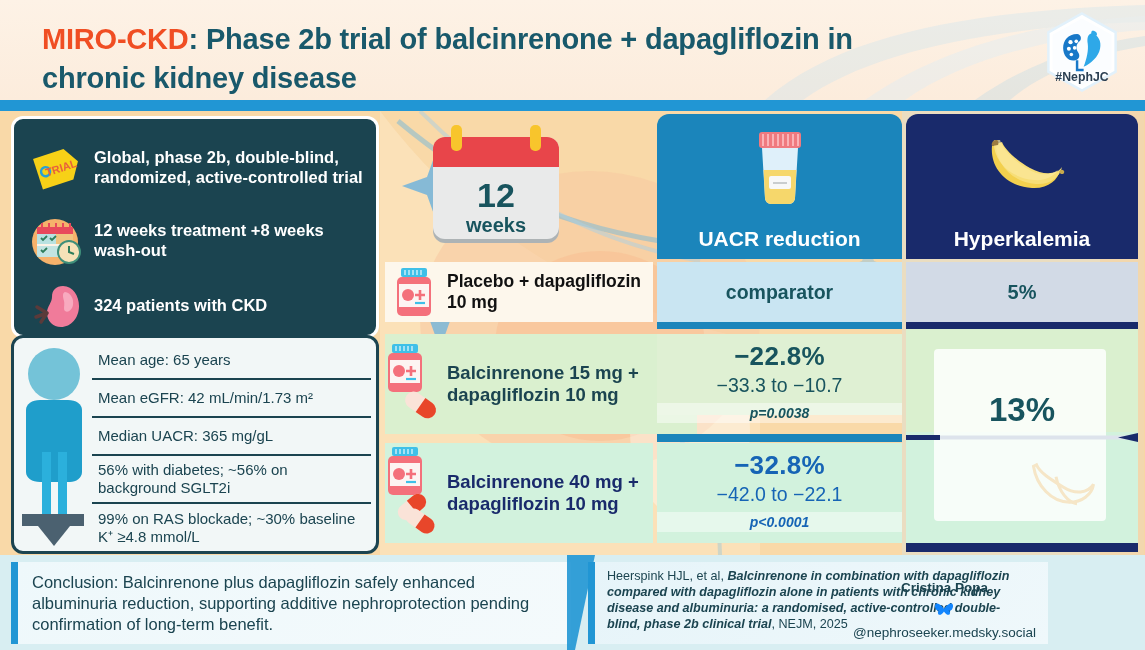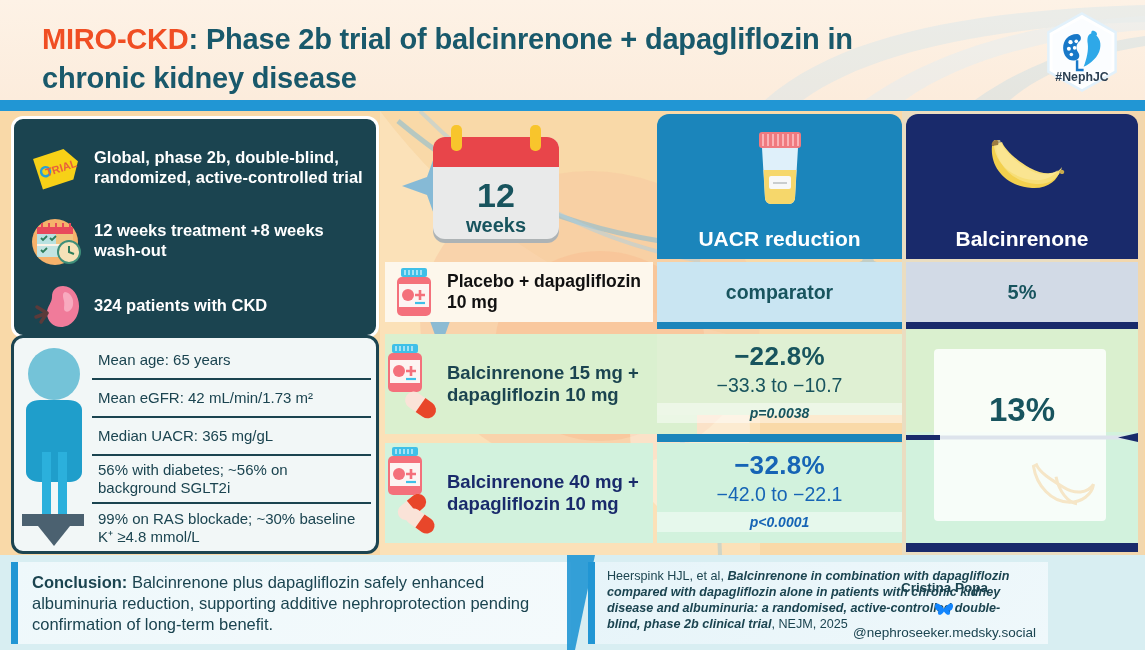--- a/index.html
+++ b/index.html
@@ -221,21 +221,21 @@
   }
   .conclusion-box {
     position: absolute; left: 11px; top: 562px; width: 560px; height: 82px;
     background: linear-gradient(135deg,#eef8fb 0%, #f4fafc 100%);
     border-left: 7px solid #2196d4;
     padding: 10px 10px 6px 14px;
   }
   .conclusion-text {
     font-size: 16.5px; line-height: 1.28; color: #1b4450;
   }
-  .conclusion-text b { font-weight: bold; }
+  .conclusion-text b { font-weight: normal; }
   .citation-box {
     position: absolute; left: 588px; top: 562px; width: 460px; height: 82px;
     background: linear-gradient(135deg,#e6f4f9 0%, #eff8fb 100%);
     border-left: 7px solid #2196d4;
     padding: 7px 18px 4px 12px;
   }
   .citation-text {
     font-size: 12.6px; line-height: 1.27; color: #1b4450;
   }
   .citation-text i { font-style: italic; font-weight: bold; }
@@ -417,21 +417,21 @@
   <div class="col-hyperk">
     <div class="col-head-icon">
       <svg width="96" height="70" viewBox="0 0 96 70">
         <path d="M18,12 C16,32 30,52 58,54 C74,55 84,46 86,36 C80,44 66,46 52,38 C36,29 26,18 24,10 Z" fill="#f3d04e"></path>
         <path d="M22,10 C22,28 36,48 62,50 C76,51 86,43 88,33 C84,40 70,42 56,34 C40,25 30,14 28,8 Z" fill="#f7de77"></path>
         <path d="M20,6 C18,24 34,44 60,46 C72,47 80,42 84,36 C76,42 64,42 52,34 C38,25 28,14 26,6 Z" fill="#fbe89c" opacity=".7"></path>
         <path d="M18,12 C17,9 19,6 22,6 C24,6 25,8 24,11 Z" fill="#9c7b40"></path>
         <path d="M86,36 C89,35 91,37 90,39 C89,41 86,40 85,38 Z" fill="#c8a94c"></path>
       </svg>
     </div>
-    <div class="col-head-label">Balcinrenone</div>
+    <div class="col-head-label">Hyperkalemia</div>
   </div>
 
   <div class="row-placebo-drug">
     <div class="drug-icon">
       <svg width="50" height="52" viewBox="0 0 50 52">
         <rect x="12" y="2" width="26" height="9" rx="2" fill="#3fc0e8"></rect>
         <g stroke="#bfeaf7" stroke-width="1.6">
           <line x1="16" y1="4" x2="16" y2="9"></line>
             <line x1="20" y1="4" x2="20" y2="9"></line>
           <line x1="24" y1="4" x2="24" y2="9"></line>

